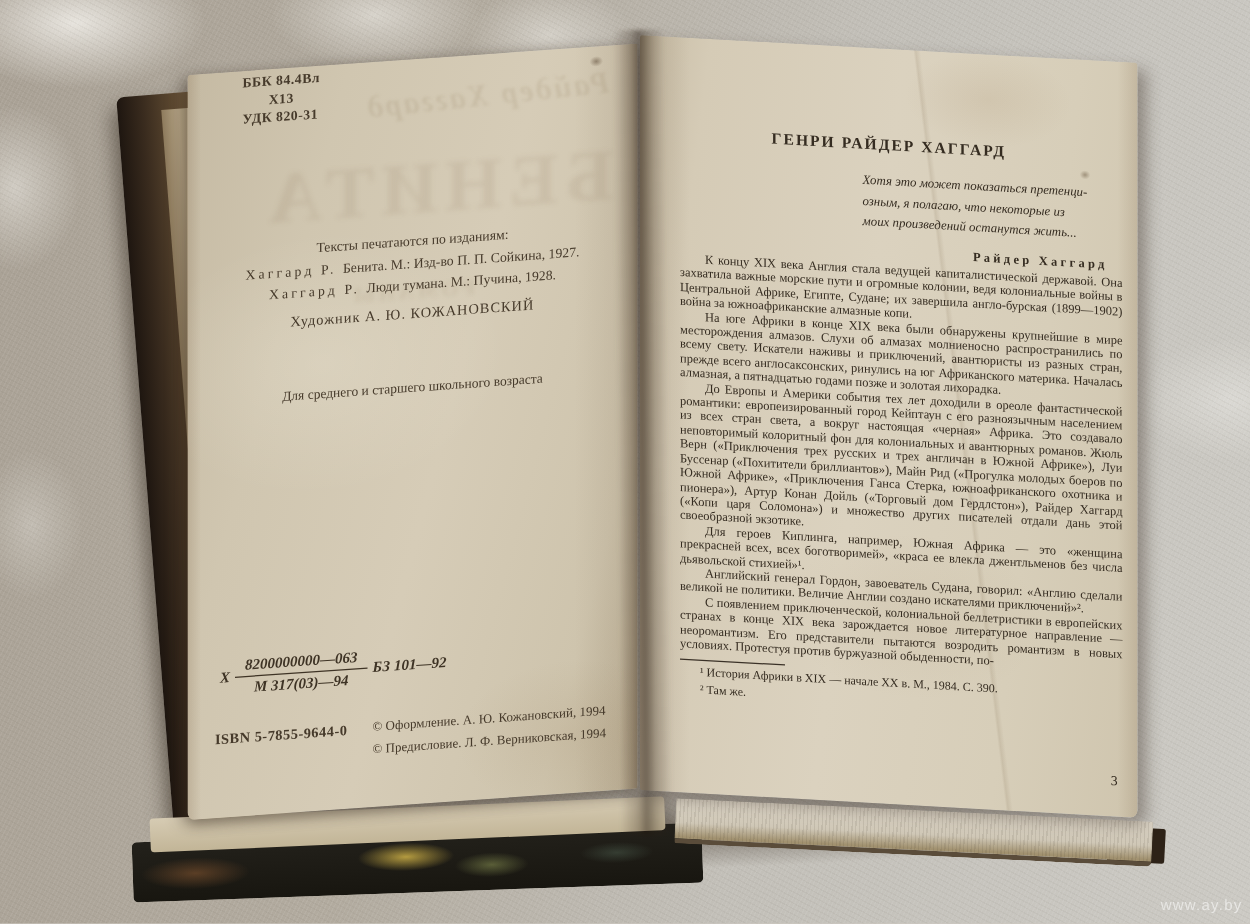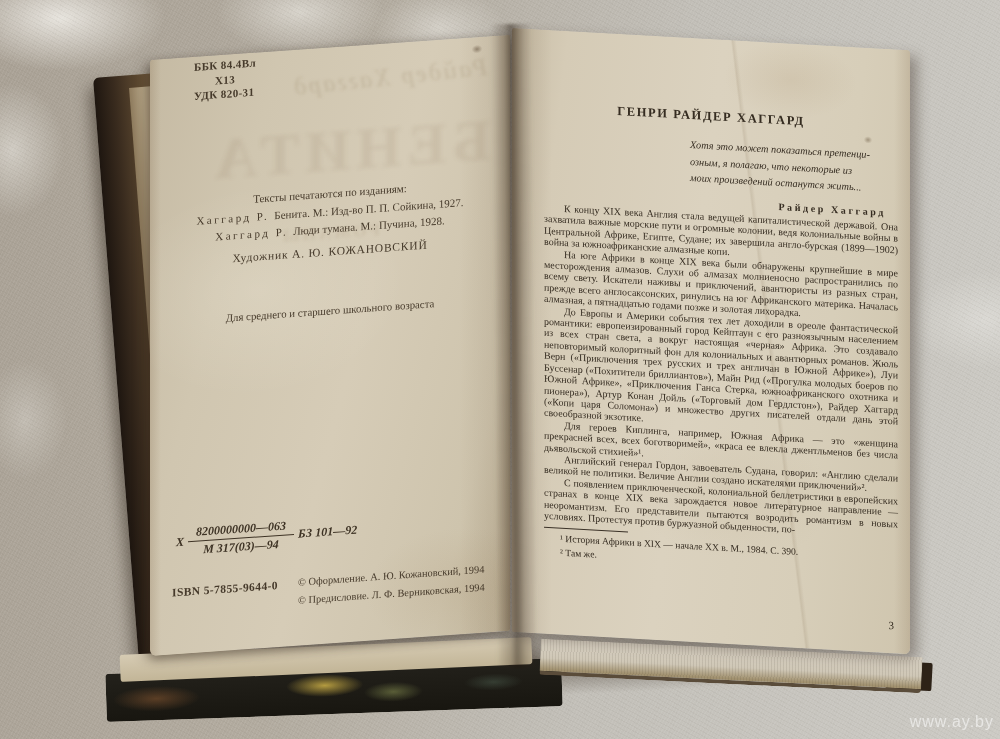--- a/index.html
+++ b/index.html
@@ -132,21 +132,21 @@
   .body-text { position:absolute; top:172px; left:32px; width:354px; font-size:10px;
     line-height:11.4px; text-align:justify; }
   .body-text p { margin:0; text-indent:20px; }
   .footnote-divider { width:84px; height:0; border-top:1px solid #3a3127; margin:6px 0 3px; }
   .footnotes { font-size:9.6px; line-height:1.42; text-align:left; }
   .footnote { text-indent:16px; }
   .page-number { position:absolute; right:16px; bottom:22px; font-size:11px; }
 
   
   .watermark { position:absolute; right:6px; bottom:8px; z-index:6;
-    font-family:"Liberation Sans","DejaVu Sans",sans-serif; font-size:16px; letter-spacing:1px;
+    font-family:"Liberation Sans","DejaVu Sans",sans-serif; font-size:12px; letter-spacing:1px;
     color:rgba(255,255,255,.55); }
 </style>
 </head>
 <body>
 
 <div class="scene">
   <div class="fabric"></div>
 
   <div class="book-shadow"></div>
   <div class="cover-left"></div>

